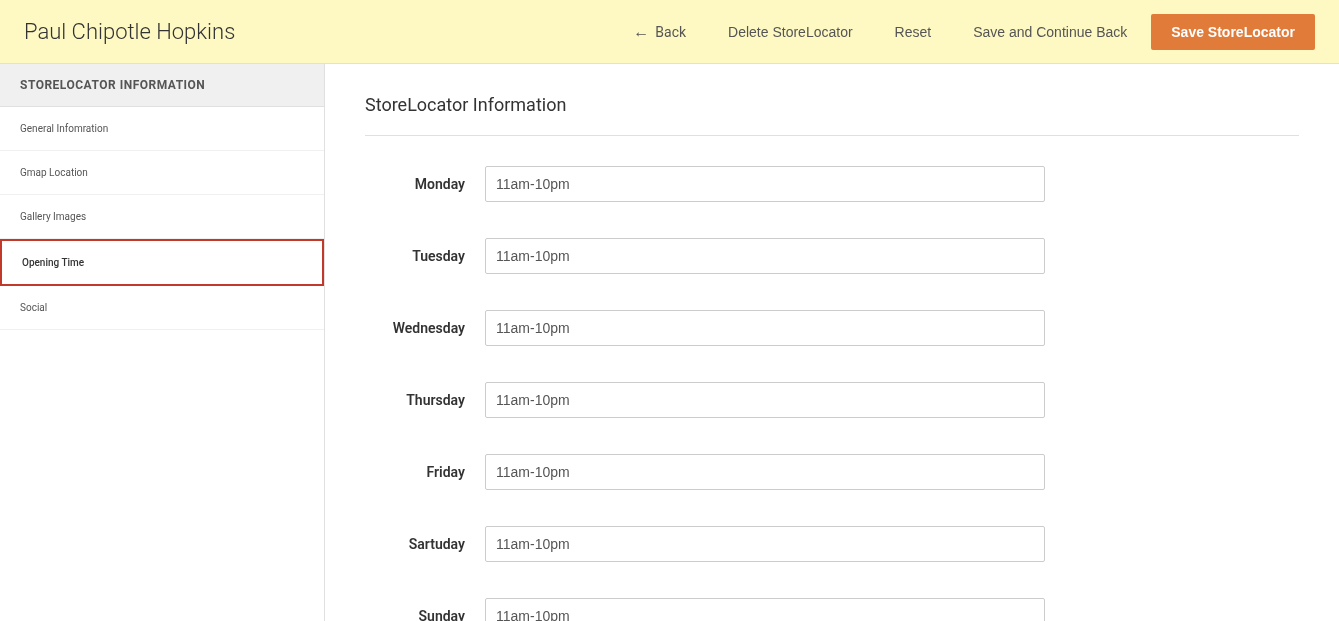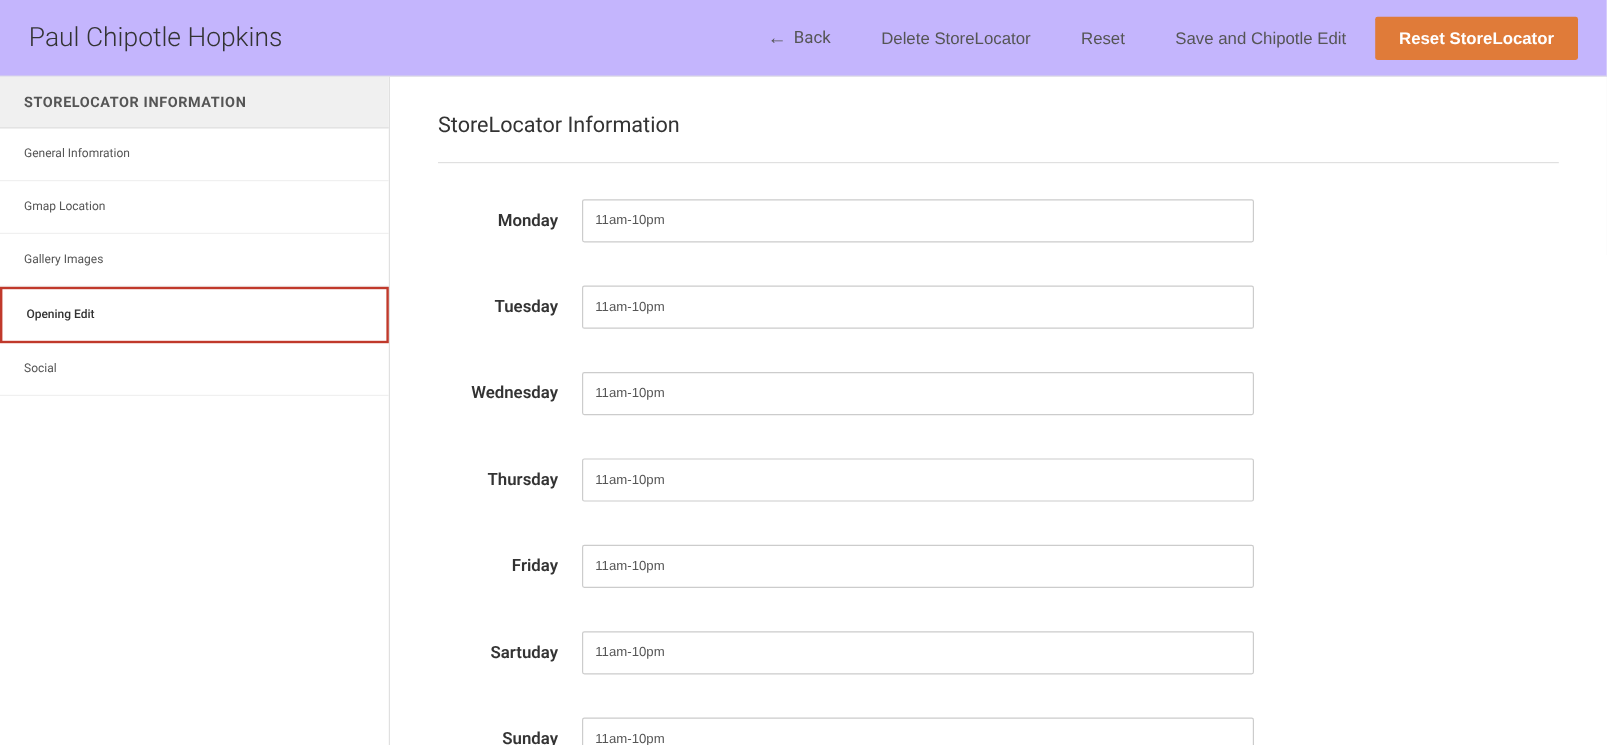--- a/index.html
+++ b/index.html
@@ -3,21 +3,21 @@
   <meta charset="utf-8">
   <style>
     * { box-sizing: border-box; margin: 0; padding: 0; }
     body {
       font-family: -apple-system, BlinkMacSystemFont, 'Segoe UI', Roboto, sans-serif;
       background: #f5f5f5;
       color: #333;
       font-size: 14px;
     }
     .header {
-      background: #c4b5fd;
+      background: #fef9c3;
       border-bottom: 1px solid #e0e0e0;
       display: flex;
       align-items: center;
       padding: 0 24px;
       height: 64px;
       gap: 24px;
     }
     .header-title {
       font-size: 22px;
       font-weight: 300;
@@ -127,50 +127,50 @@
       color: #333;
       flex-shrink: 0;
     }
     .form-input {
       flex: 1;
       max-width: 560px;
       height: 36px;
       border: 1px solid #ccc;
       border-radius: 2px;
       padding: 0 10px;
-      font-size: 11px;
+      font-size: 14px;
       color: #555;
       background: #fff;
     }
   </style>
 </head>
 <body>
 
 <header class="header">
   <h1 class="header-title">Paul Chipotle Hopkins</h1>
   <div class="header-actions">
     <a class="back-link">
       <span class="back-arrow">←</span>
       <span>Back</span>
     </a>
     <button class="header-btn">Delete StoreLocator</button>
     <button class="header-btn">Reset</button>
-    <button class="header-btn">Save and Chipotle Edit</button>
-    <button class="save-btn">Reset StoreLocator</button>
+    <button class="header-btn">Save and Continue Back</button>
+    <button class="save-btn">Save StoreLocator</button>
   </div>
 </header>
 
 <div class="main-layout">
   <aside class="sidebar">
     <div class="sidebar-header">STORELOCATOR INFORMATION</div>
     <div id="sidebar-items-container">
         <div class="sidebar-item">General Infomration</div>
         <div class="sidebar-item">Gmap Location</div>
         <div class="sidebar-item">Gallery Images</div>
-        <div class="sidebar-item active">Opening Edit</div>
+        <div class="sidebar-item active">Opening Time</div>
         <div class="sidebar-item">Social</div>
       </div>
   </aside>
 
   <main class="content">
     <h2 class="section-title">StoreLocator Information</h2>
     <hr class="section-divider">
     <div id="form-rows-container">
         <div class="form-row">
           <label class="form-label">Monday</label>

